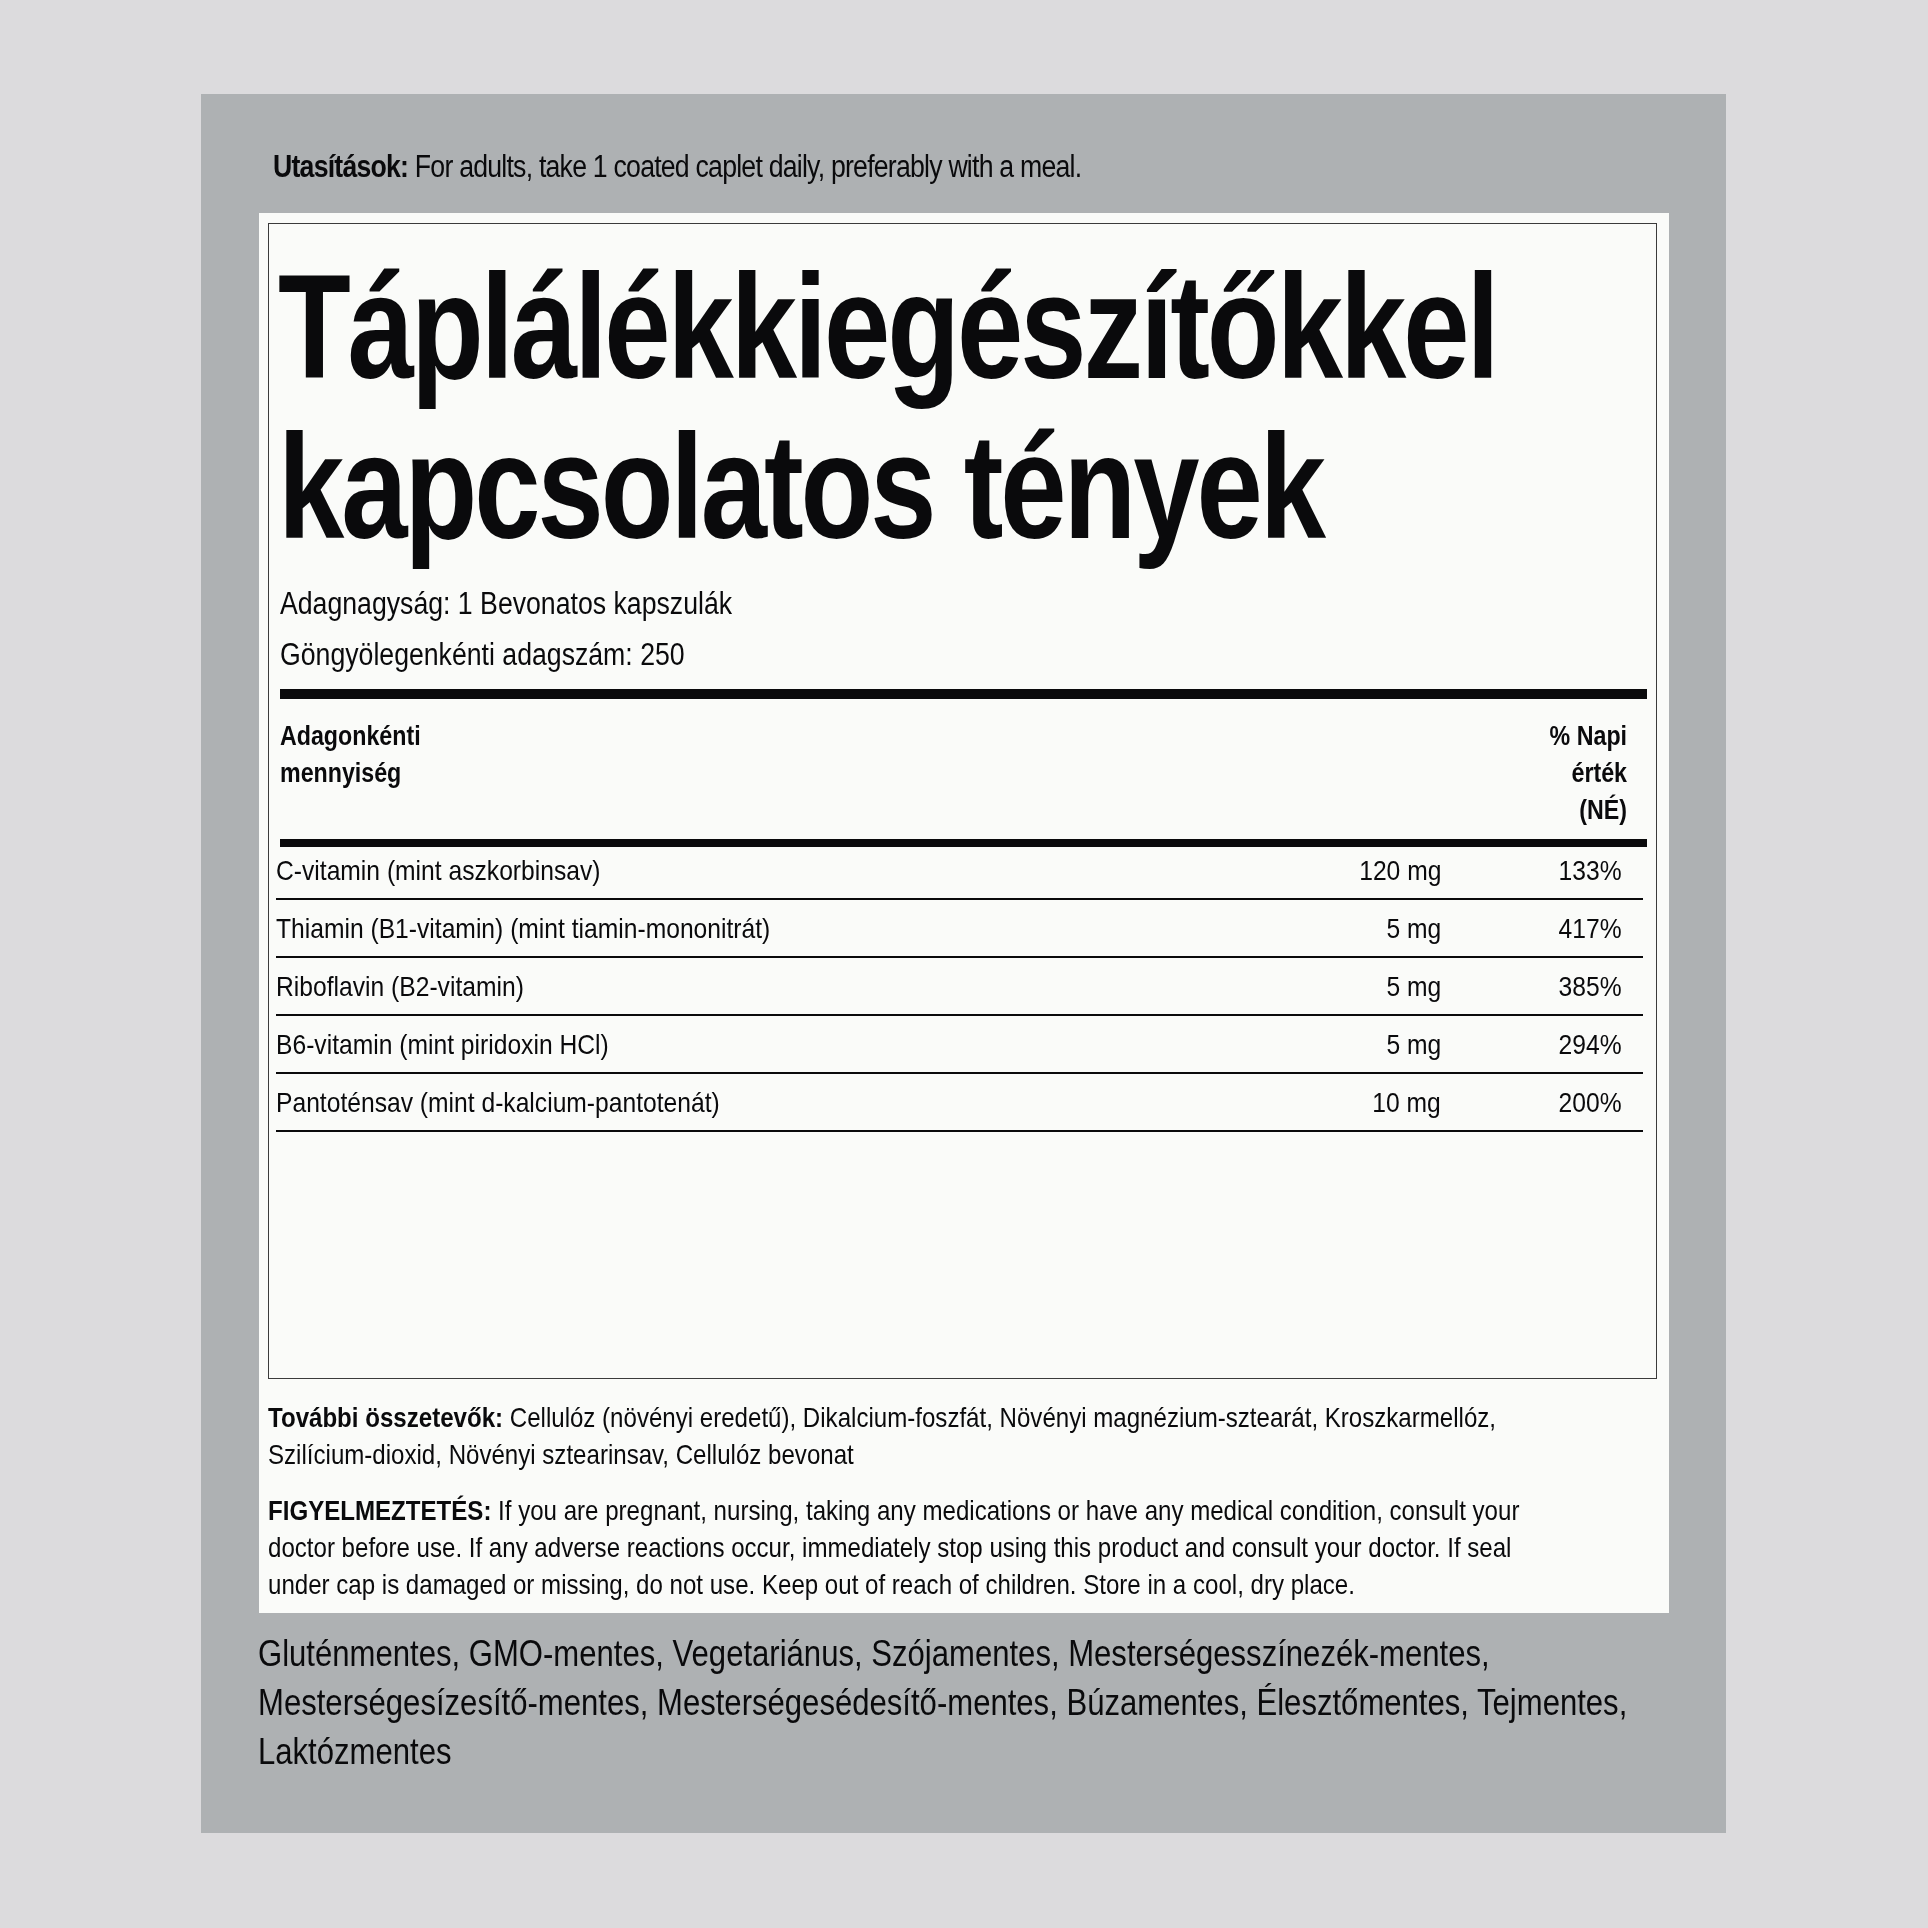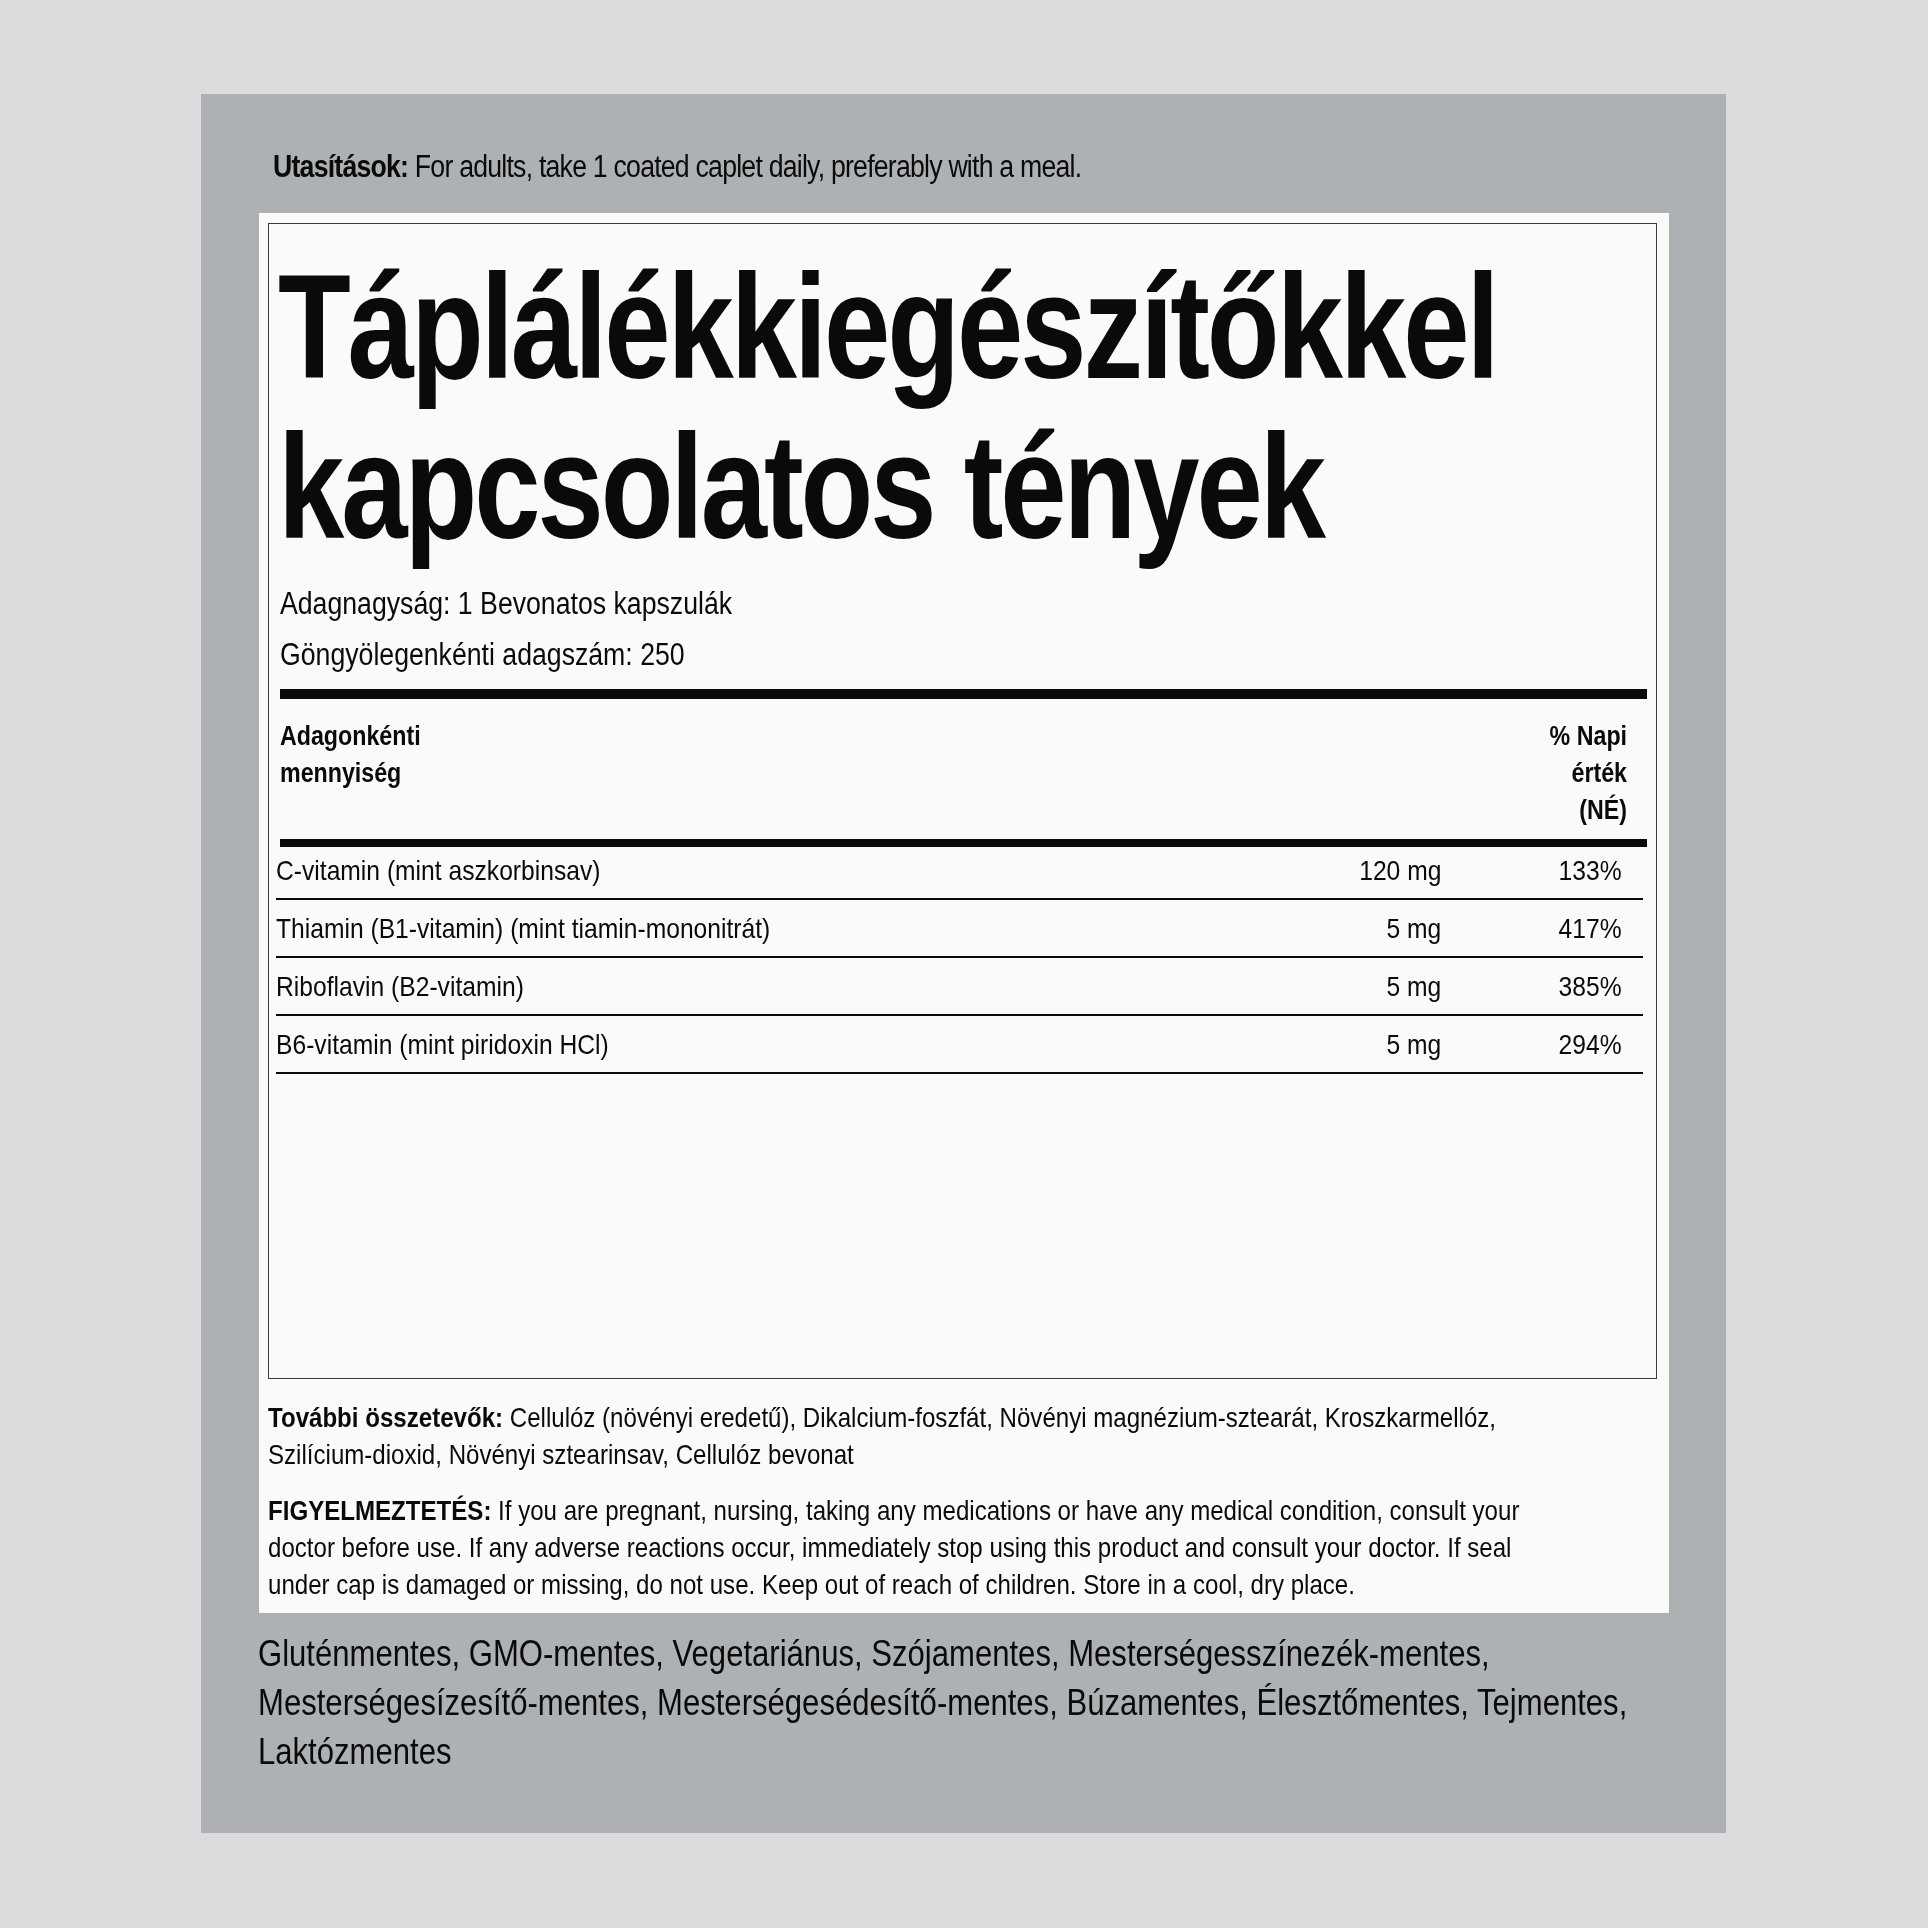--- a/index.html
+++ b/index.html
@@ -167,20 +167,25 @@
   <div class="row">
       <span class="name">Riboflavin (B2-vitamin)</span>
       <span class="amount">5 mg</span>
       <span class="dv">385%</span>
     </div>
   <div class="row">
       <span class="name">B6-vitamin (mint piridoxin HCl)</span>
       <span class="amount">5 mg</span>
       <span class="dv">294%</span>
     </div>
+  <div class="row">
+      <span class="name">Pantoténsav (mint d-kalcium-pantotenát)</span>
+      <span class="amount">10 mg</span>
+      <span class="dv">200%</span>
+    </div>
 </div>
 
 <div class="para" style="top:1399px;">
   <div><b>További összetevők:</b><span> Cellulóz (növényi eredetű), Dikalcium-foszfát, Növényi magnézium-sztearát, Kroszkarmellóz,</span></div>
   <div>Szilícium-dioxid, Növényi sztearinsav, Cellulóz bevonat</div>
 </div>
 
 <div class="para" style="top:1492px;">
   <div><b>FIGYELMEZTETÉS:</b><span> If you are pregnant, nursing, taking any medications or have any medical condition, consult your</span></div>
   <div>doctor before use. If any adverse reactions occur, immediately stop using this product and consult your doctor. If seal</div>

